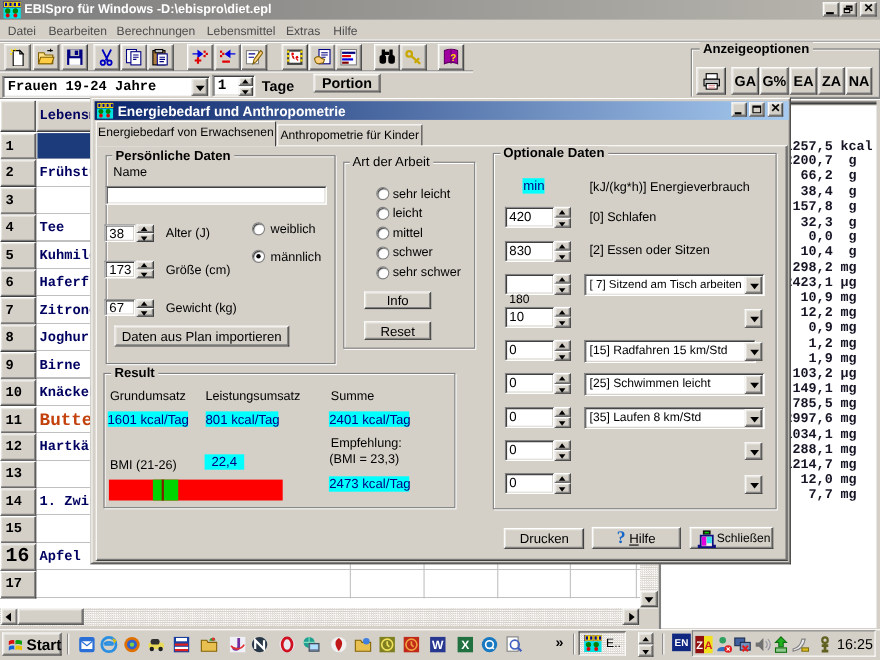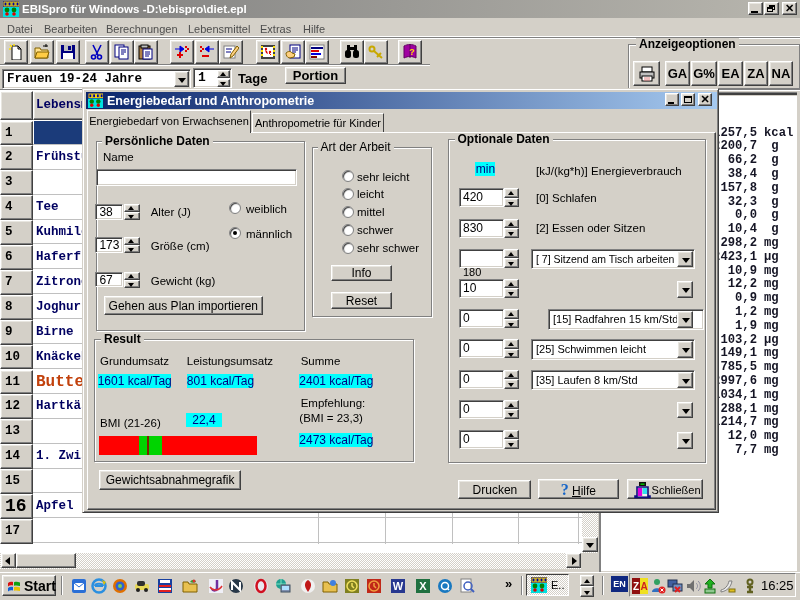--- a/index.html
+++ b/index.html
@@ -429,21 +429,21 @@
 <div class="rb" style="left:40.5px;top:191.4px;width:16px;height:8px">
         <div class="tri-d" style="left:3px;top:2px;border-top-width:4px;border-left-width:3.5px;border-right-width:3.5px"></div>
       </div>
 <div class="lb" style="left:67.7px;top:186px">Gewicht (kg)</div>
 <div class="rad" style="left:146px;top:113px"></div>
 <div class="lb" style="left:163px;top:113.5px">weiblich</div>
 <div class="rad" style="left:146px;top:138px">
         <div style="left:3px;top:3px;width:4px;height:4px;border-radius:50%;background:#000"></div>
       </div>
 <div class="lb" style="left:163px;top:138.5px">männlich</div>
-<div class="rb bt" style="left:20.8px;top:206.9px;width:159px;height:19px;line-height:18px">Gehen aus Plan importieren</div>
+<div class="rb bt" style="left:20.8px;top:206.9px;width:159px;height:19px;line-height:18px">Daten aus Plan importieren</div>
 <div class="gb" style="left:228.5px;top:58px;width:120px;height:170px"></div>
 <div class="gl" style="left:234.5px;top:52px;font-weight:normal">Art der Arbeit</div>
 <div class="rad" style="left:259px;top:81px"></div>
       <div class="lb" style="left:274px;top:81.5px">sehr leicht</div>
 <div class="rad" style="left:259px;top:98.7px"></div>
       <div class="lb" style="left:274px;top:99.2px">leicht</div>
 <div class="rad" style="left:259px;top:116.6px"></div>
       <div class="lb" style="left:274px;top:117.1px">mittel</div>
 <div class="rad" style="left:259px;top:134.6px"></div>
       <div class="lb" style="left:274px;top:135.1px">schwer</div>
@@ -460,21 +460,20 @@
 <div class="cy" style="left:103.8px;top:284.5px;width:66px">801 kcal/Tag</div>
 <div class="cy" style="left:216.3px;top:284.5px;width:73px">2401 kcal/Tag</div>
 <div class="lb" style="left:217.7px;top:308px">Empfehlung:</div>
 <div class="lb" style="left:216.3px;top:323px">(BMI = 23,3)</div>
 <div class="lb" style="left:17px;top:327.5px">BMI (21-26)</div>
 <div class="cy" style="left:102.9px;top:324px;width:36px;text-align:center">22,4</div>
 <div class="cy" style="left:216.3px;top:343.6px;width:73px">2473 kcal/Tag</div>
 <div style="left:16.1px;top:346.9px;width:158px;height:18.7px;background:#f00"></div>
 <div style="left:56px;top:346.9px;width:23px;height:18.7px;background:#00d400"></div>
 <div style="left:64px;top:346.9px;width:2px;height:18.7px;background:#802000"></div>
-<div class="rb bt" style="left:16.1px;top:381px;width:142px;height:19.8px;line-height:19px">Gewichtsabnahmegrafik</div>
 <div class="gb" style="left:364.5px;top:50px;width:258px;height:324px"></div>
 <div class="gl" style="left:371.5px;top:44px">Optionale Daten</div>
 <div class="cy" style="left:392.4px;top:72.8px;width:20px;text-align:center">min</div>
 <div class="lb" style="left:453px;top:75.5px">[kJ/(kg*h)] Energieverbrauch</div>
 <div class="sk" style="left:376px;top:99.3px;width:45px;height:19px">
         <div style="left:3px;top:2px;font-size:12px;line-height:13px">420</div>
       </div>
 <div class="rb" style="left:421px;top:99.3px;width:15px;height:9.5px">
         <div class="tri-u" style="left:3px;top:2px;border-bottom-width:4px;border-left-width:3.5px;border-right-width:3.5px"></div>
       </div>
@@ -557,21 +556,21 @@
 <div class="lb" style="left:453px;top:133px">[2] Essen oder Sitzen</div>
 <div class="sk" style="left:448px;top:159.8px;width:164px;height:20.6px">
         <div style="left:4px;top:3px;font-size:10.5px;line-height:13px;white-space:nowrap">[ 7] Sitzend am Tisch arbeiten</div>
       </div>
 <div class="rb" style="left:594px;top:161.8px;width:16px;height:16.6px">
         <div class="tri-d" style="left:4px;top:6px"></div>
       </div>
 <div class="rb" style="left:594px;top:192.0px;width:16px;height:16.6px">
         <div class="tri-d" style="left:4px;top:6px"></div>
       </div>
-<div class="sk" style="left:465px;top:220.2px;width:156px;height:20.6px">
+<div class="sk" style="left:448px;top:220.2px;width:156px;height:20.6px">
         <div style="left:4px;top:3px;font-size:11px;line-height:13px;white-space:nowrap">[15] Radfahren 15 km/Std</div>
       </div>
 <div class="rb" style="left:594px;top:222.2px;width:16px;height:16.6px">
         <div class="tri-d" style="left:4px;top:6px"></div>
       </div>
 <div class="sk" style="left:448px;top:250.4px;width:164px;height:20.6px">
         <div style="left:4px;top:3px;font-size:11px;line-height:13px;white-space:nowrap">[25] Schwimmen leicht</div>
       </div>
 <div class="rb" style="left:594px;top:252.4px;width:16px;height:16.6px">
         <div class="tri-d" style="left:4px;top:6px"></div>

